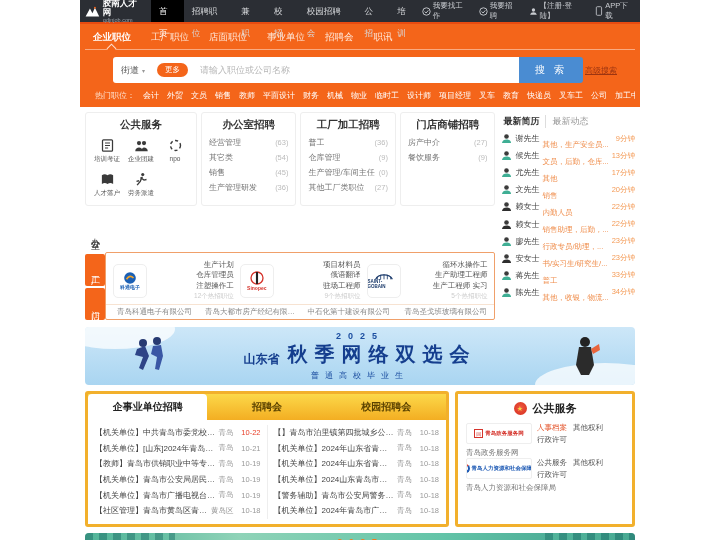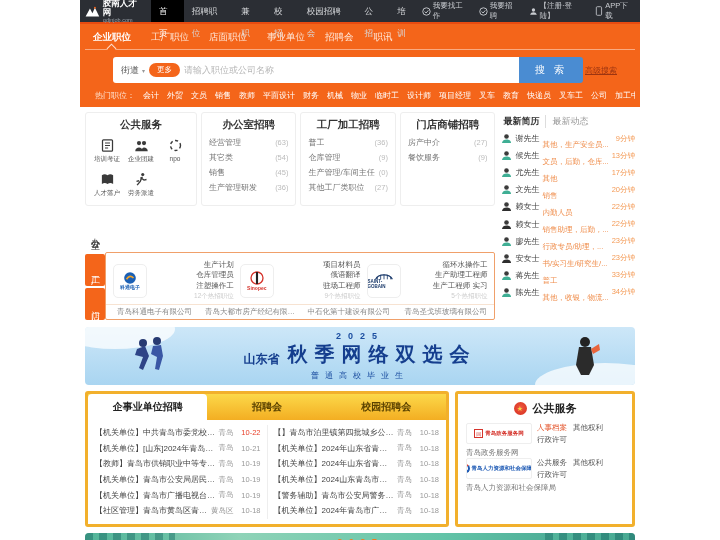--- a/index.html
+++ b/index.html
@@ -19,21 +19,21 @@
   .top-right a{display:flex;align-items:center;gap:2px;font-size:7.5px;color:#c9ccd1;}
 
   
   .band{background:#f4651a;border-top:2px solid #e84b10;padding:5px 5px 6px 5px;}
   .subnav{display:flex;gap:20px;padding:2px 8px 5px 8px;border-bottom:1px solid rgba(255,255,255,.45);position:relative;}
   .subnav-item{font-size:9.5px;color:#ffe8da;position:relative;}
   .subnav-item[data-active="1"]{color:#fff;font-weight:bold;}
   .subnav-item[data-active="1"]::after{content:"";position:absolute;left:50%;bottom:-8px;margin-left:-4px;
     width:6px;height:6px;background:#f4651a;border-left:1px solid rgba(255,255,255,.8);border-top:1px solid rgba(255,255,255,.8);transform:rotate(45deg);}
   .search-row{display:flex;align-items:center;margin:7px 18px 0 28px;}
-  .search-box{flex:1;height:26px;background:#fff;border-radius:3px 0 0 3px;display:flex;align-items:center;padding:0 8px;gap:4px;}
+  .search-box{flex:1;height:26px;background:#fff;border-radius:3px 0 0 3px;display:flex;align-items:center;padding:0 8px;gap:12px;}
   .region{font-size:9px;color:#555;display:flex;align-items:center;gap:3px;white-space:nowrap;}
   .caret{font-style:normal;font-size:6px;color:#999;}
   .more-btn{background:#f4651a;color:#fff;font-size:7.5px;padding:2px 8px;border-radius:8px;border:none;cursor:pointer;}
   .search-input{flex:1;border:none;outline:none;font-size:9px;color:#333;}
   .search-input::placeholder{color:#b7b7b7;}
   .search-btn{width:64px;height:26px;background:#4a8cd2;color:#fff;font-size:10px;letter-spacing:3px;border:none;border-radius:0 3px 3px 0;cursor:pointer;}
   .advanced{font-size:8px;color:#9c3511;text-decoration:underline;margin-left:2px;white-space:nowrap;}
   .hot-row{display:flex;align-items:center;gap:8px;margin:7px 0 0 10px;white-space:nowrap;overflow:hidden;}
   .hot-label{font-size:8px;color:#ffe3d2;}
   .hot-item{font-size:8px;color:#fff;}

